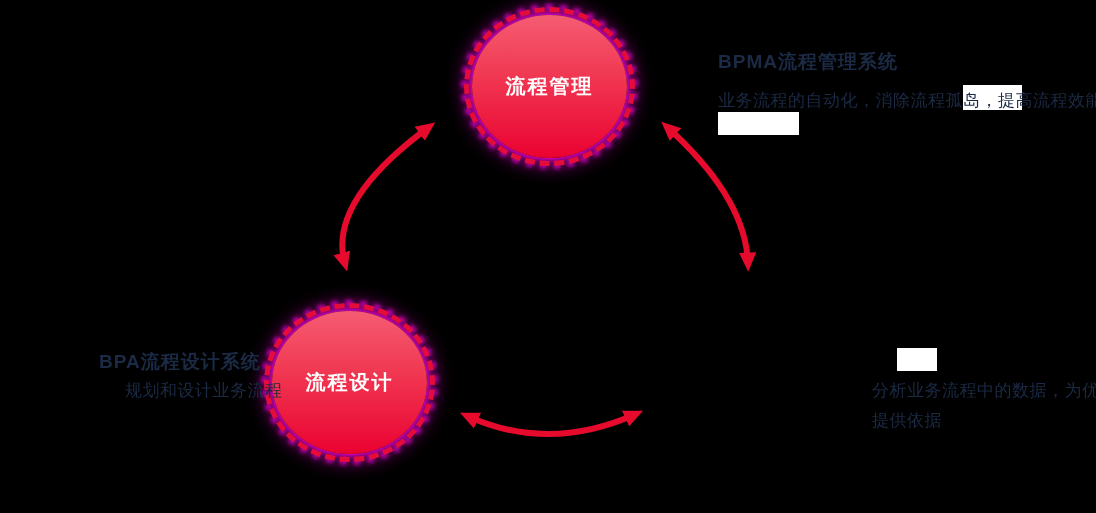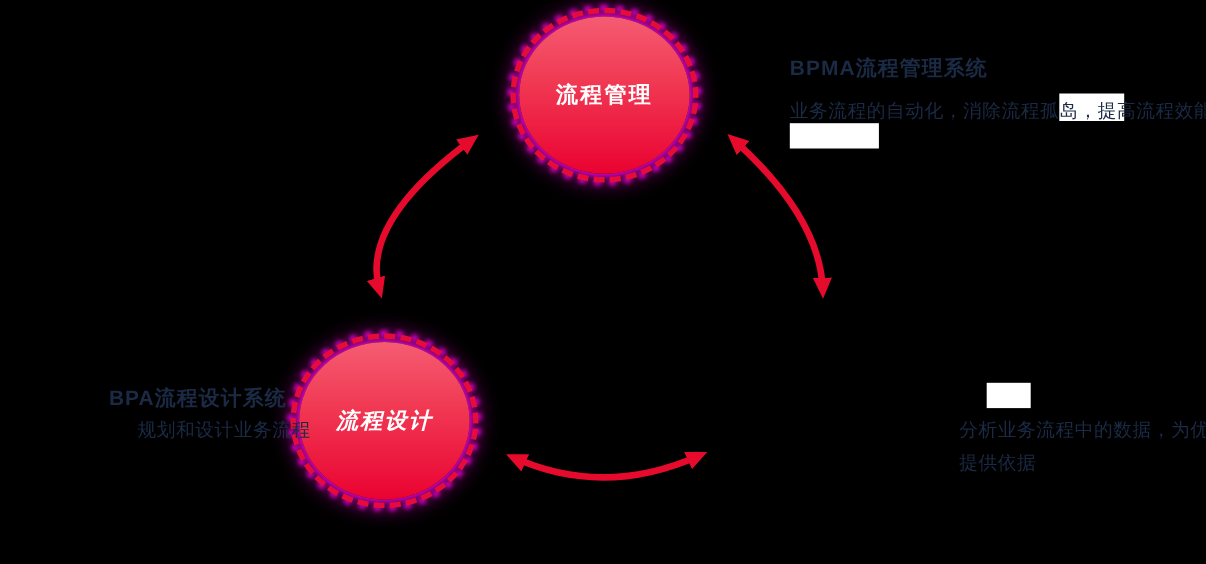--- a/index.html
+++ b/index.html
@@ -29,21 +29,21 @@
   }
   .node::before{
     content:"";position:absolute;inset:-11px;border-radius:50%;
     border:7px dotted #ff00e6;opacity:.75;filter:blur(2px);
   }
   .node::after{
     content:"";position:absolute;inset:-8px;border-radius:50%;
     border:5px dashed #e50b3a;
   }
   .node-top{left:472px;top:15px;}
-  .node-left{left:272px;top:311px;font-style:italic;}
+  .node-left{left:272px;top:311px;}
   .node-right{left:672px;top:311px;}
   .node-label{
     position:relative;z-index:4;color:#ffffff;font-size:20px;font-weight:bold;
     letter-spacing:2px;
   }
 
   
   .label-title{
     position:absolute;z-index:4;color:#1b2a45;font-size:19px;font-weight:bold;
     letter-spacing:1px;white-space:nowrap;text-align:center;

